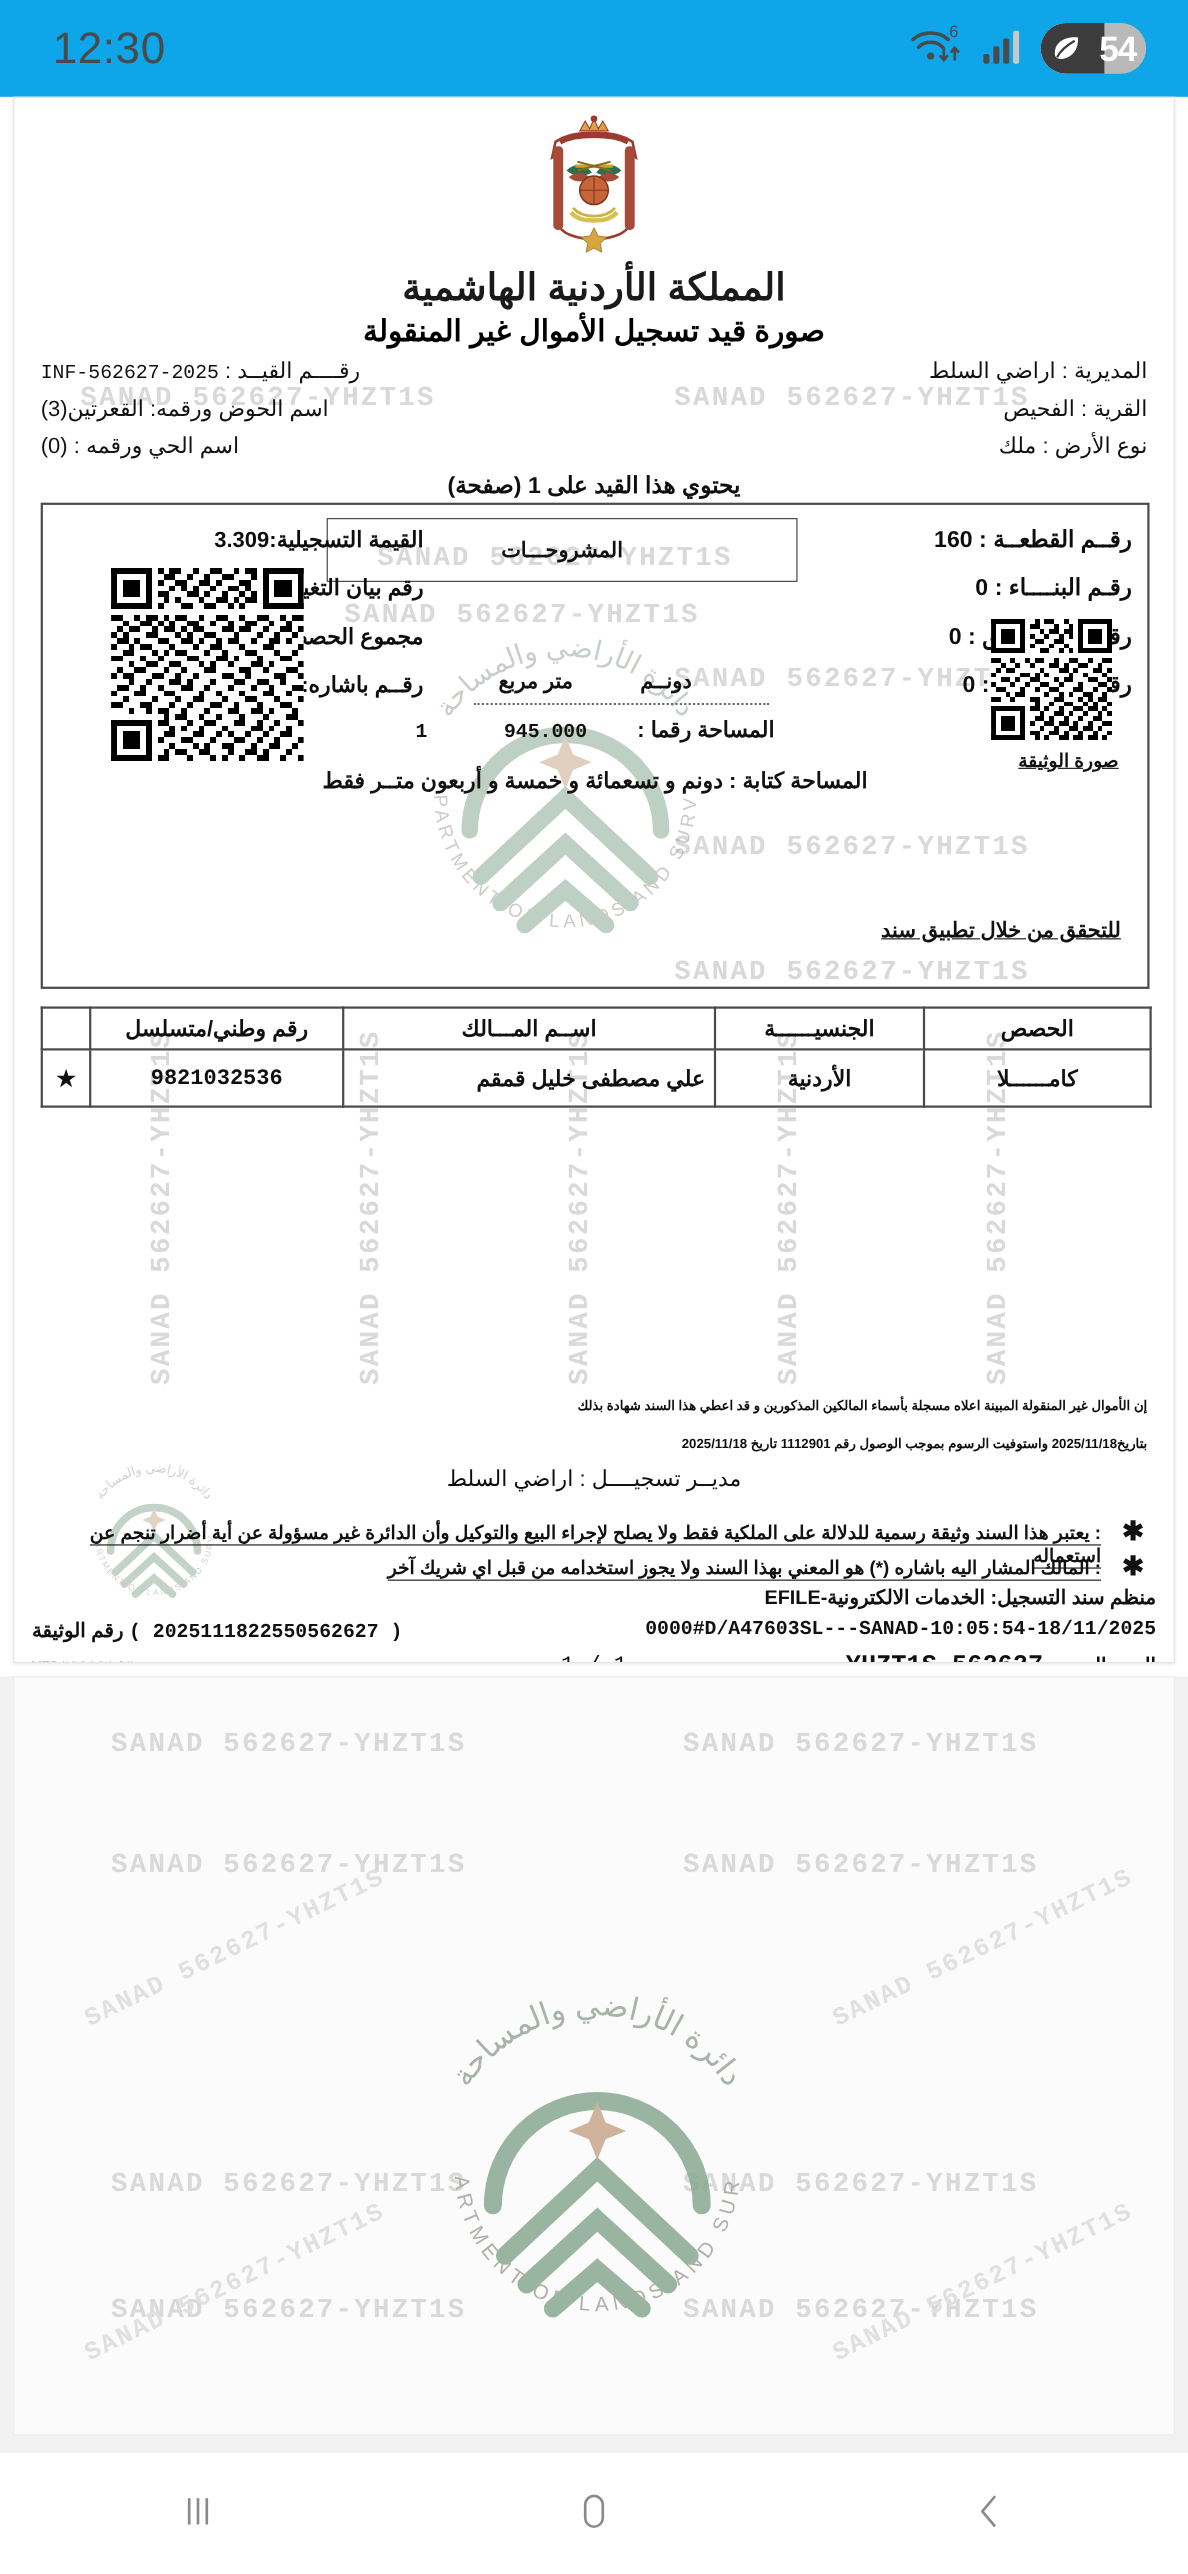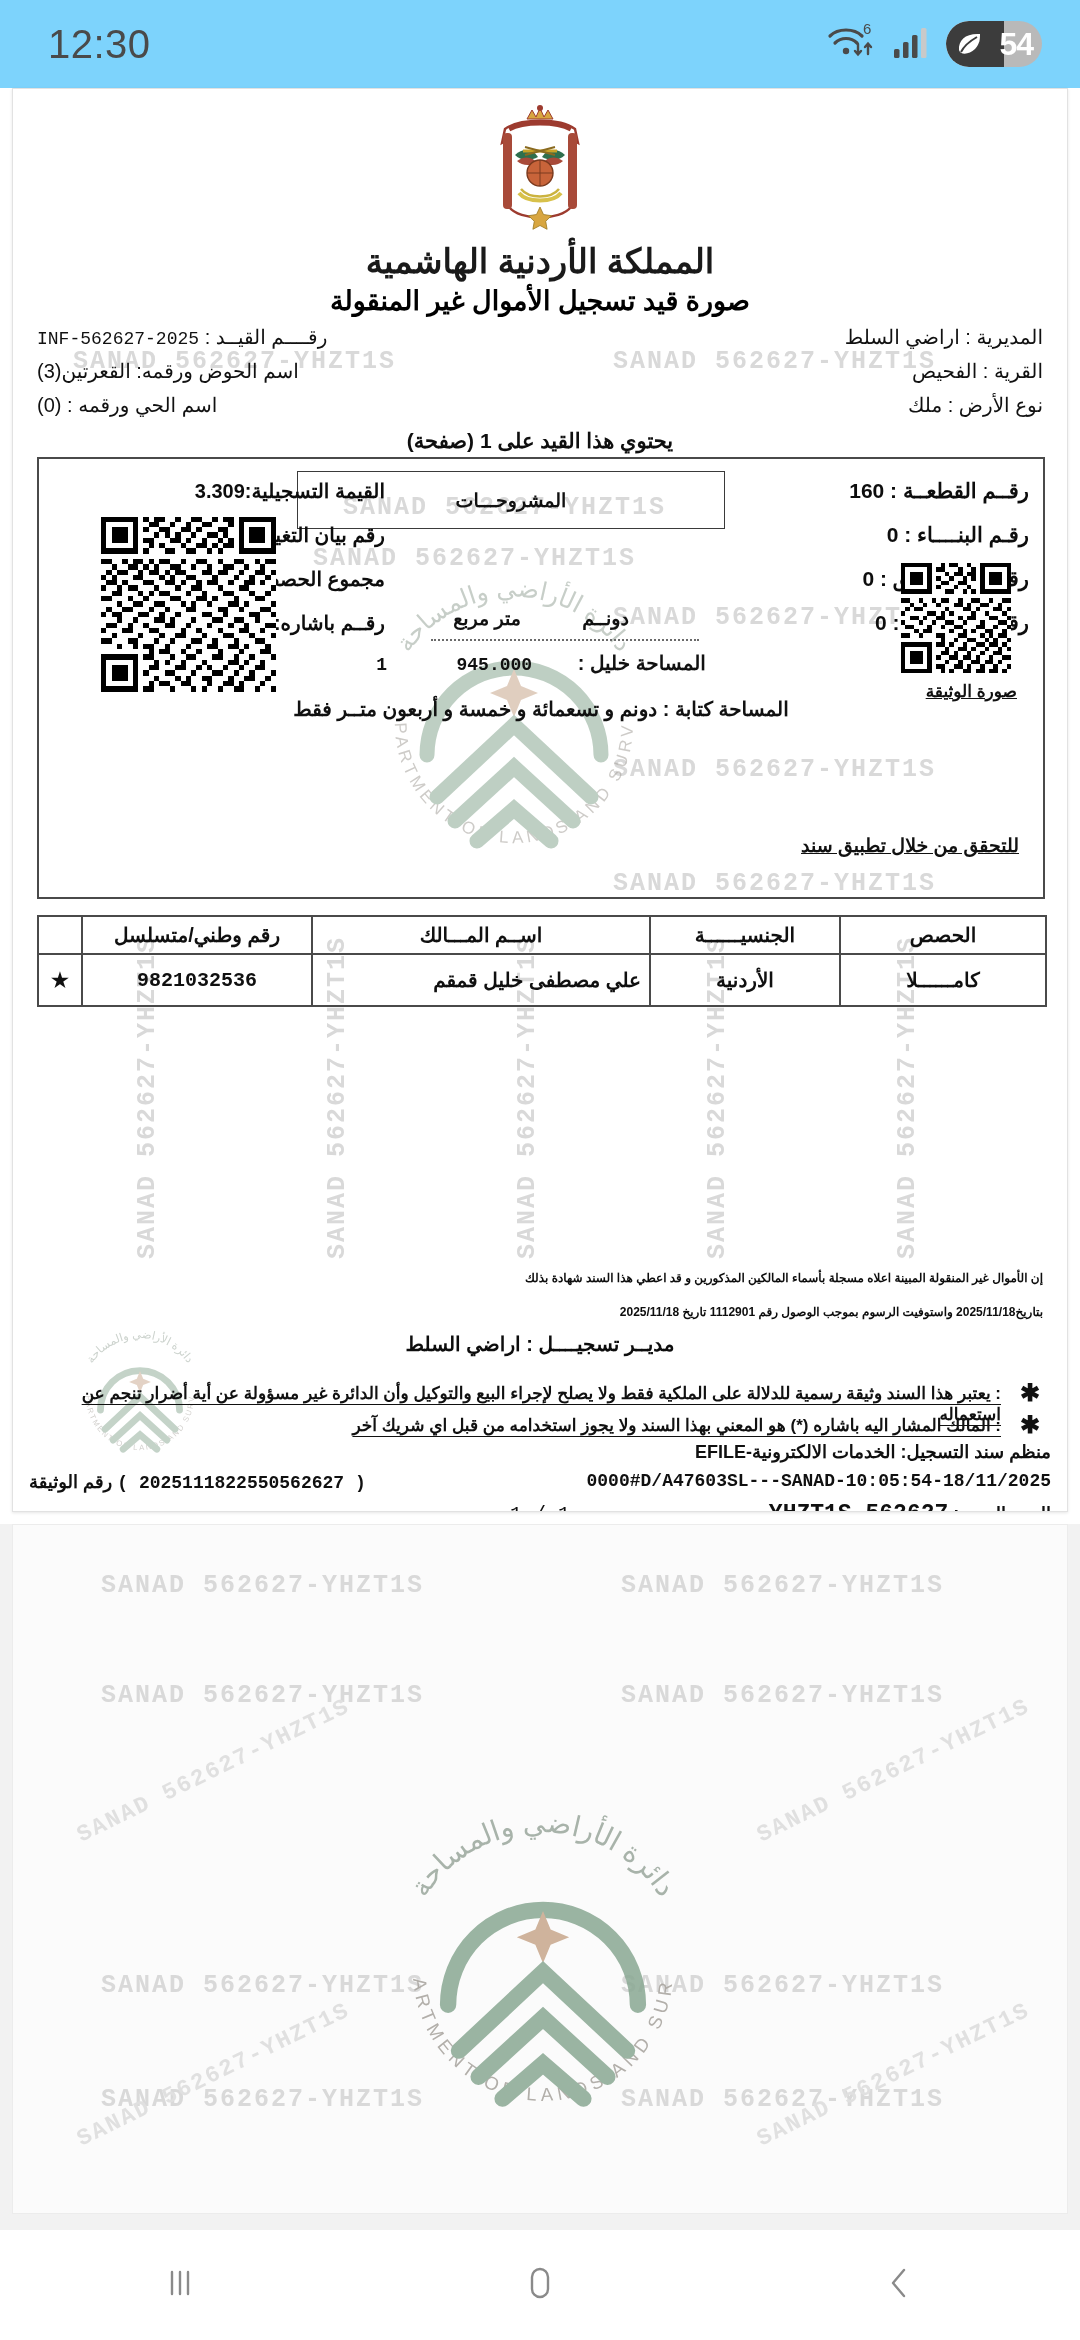--- a/index.html
+++ b/index.html
@@ -7,21 +7,21 @@
     width:1080px; height:2340px;
     background:#ffffff;
     font-family:"Liberation Sans", sans-serif;
     overflow:hidden;
   }
   #screen{ position:relative; width:1080px; height:2340px; background:#fff; }
 
   
   #statusbar{
     position:absolute; top:0; left:0; width:1080px; height:88px;
-    background:#7dd3fc; display:flex; align-items:center;
+    background:#0ea5e9; display:flex; align-items:center;
     justify-content:space-between; padding:0 38px 0 48px;
   }
   #clock{ font-size:40px; color:#4a4a4a; letter-spacing:.5px; font-weight:400;}
   #sb-right{ display:flex; align-items:center; gap:14px; }
   .sb-ic{ display:block; }
   #battery-pill{
     position:relative; width:96px; height:46px; border-radius:23px;
     background:#b9b9b9; overflow:hidden; display:flex; align-items:center;
     justify-content:flex-end; padding-right:9px;
   }
@@ -156,21 +156,21 @@
   .star-cell{ font-size:26px; }
 
   
   #statement{
     position:absolute; left:24px; right:24px; top:1172px; direction:rtl;
     text-align:right; font-size:12px; line-height:34px; color:#0d0d0d;
     font-weight:700; letter-spacing:1px;
   }
   #registrar{
     position:absolute; left:0; right:0; top:1243px; direction:rtl;
-    text-align:center; font-size:20px; font-weight:700; color:#0d0d0d;
+    text-align:center; font-size:20px; font-weight:400; color:#0d0d0d;
     letter-spacing:2px;
   }
 
   .note-row{
     position:absolute; left:24px; right:24px; direction:rtl;
     display:flex; align-items:flex-start; gap:16px; justify-content:flex-start;
     font-size:17px; color:#111; font-weight:700;
   }
   .note-star{ font-size:24px; line-height:20px; width:26px; text-align:center;}
   .note-txt{ text-decoration:underline; text-underline-offset:5px; flex:1; text-align:right;}
@@ -694,21 +694,21 @@
               <rect x="32" y="32" width="1" height="1"></rect>
           </g>
         </svg>
 
         <div id="area-units">
           <span style="margin-left:56px;">دونــم</span>
           <span>متر مربع</span>
         </div>
         <div id="area-dots"></div>
         <div id="area-num-row">
-          <span style="margin-left:40px;">المساحة خليل :</span>
+          <span style="margin-left:40px;">المساحة رقما :</span>
           <span class="ft-mono" style="margin-left:64px;">945.000</span>
           <span class="ft-mono">1</span>
         </div>
         <div id="area-words">
           <span>المساحة كتابة :</span>
           <span>دونم  و تسعمائة  و خمسة و أربعون  متــر فقط</span>
         </div>
 
         <svg id="qr-small" class="qr" viewBox="0 0 25 25" shape-rendering="crispEdges">
           <rect width="25" height="25" fill="#fff"></rect>

